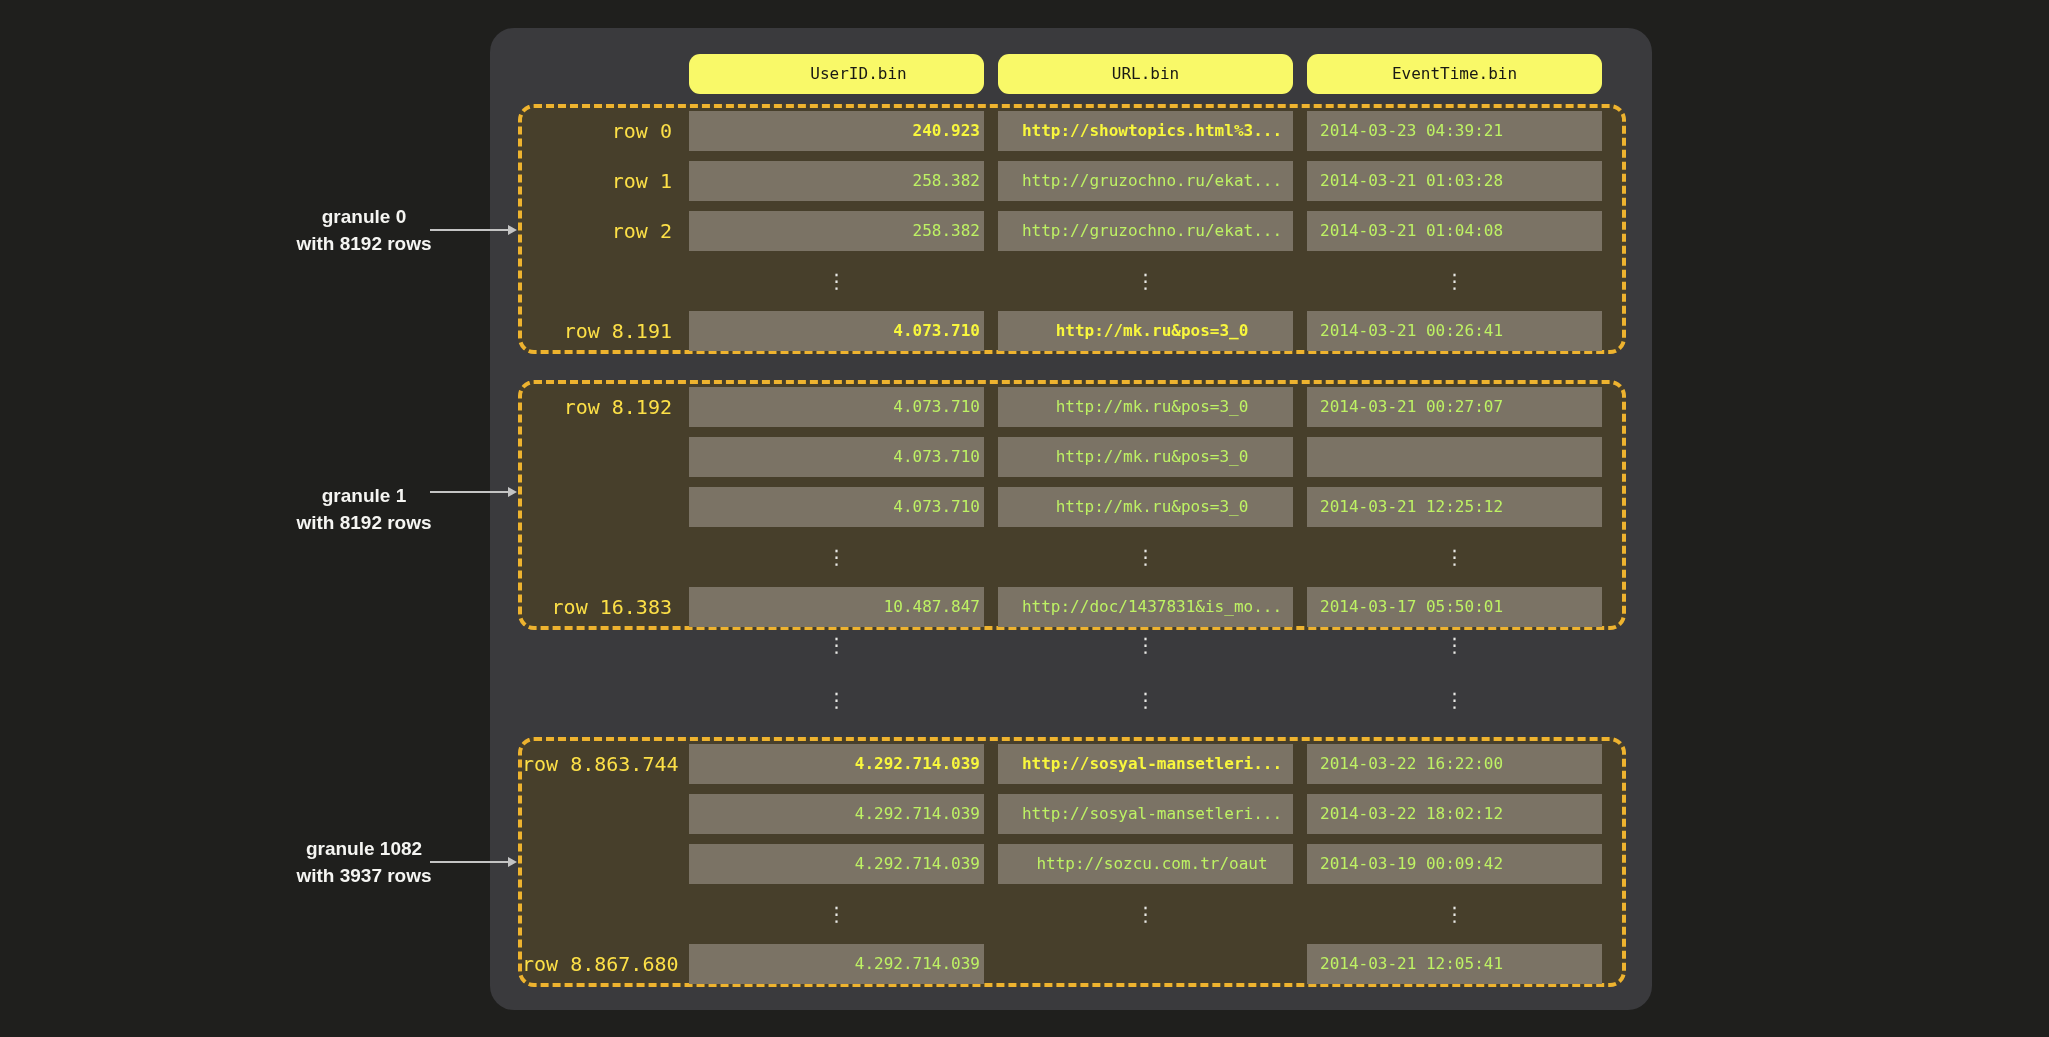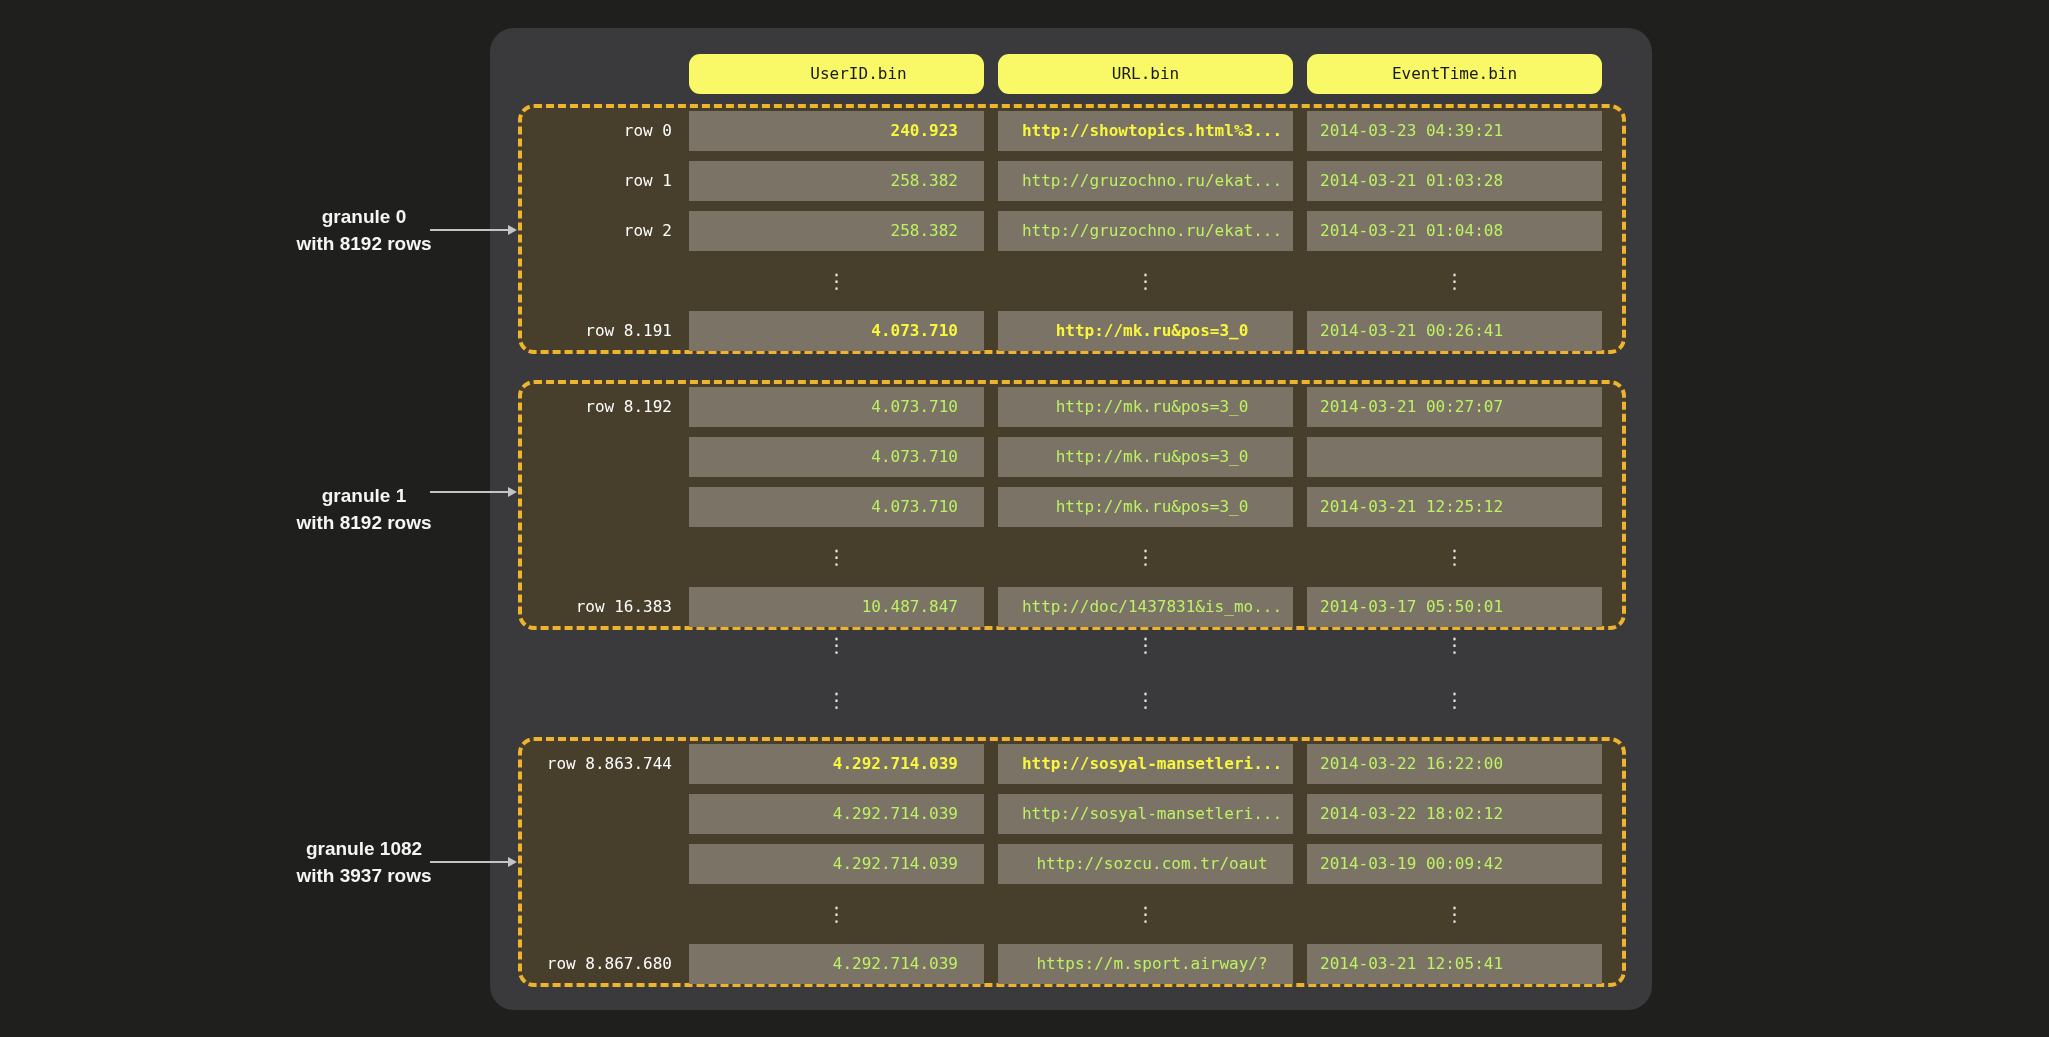--- a/index.html
+++ b/index.html
@@ -24,29 +24,29 @@
   
   .granule {
     position:absolute; left:518px; width:1108px; height:250px;
     background:#473f2b; border:4px dashed #eeb32f; border-radius:16px;
   }
   .g0 { top:104px; } .g1 { top:380px; } .g2 { top:737px; }
 
   .g-row { position:absolute; left:0; right:0; height:40px; }
   .row-label {
     position:absolute; left:0; width:150px; height:40px;
-    text-align:right; color:#ffffff; font-size:16px; line-height:40px;
+    text-align:right; color:#fde047; font-size:20px; line-height:40px;
     white-space:pre;
   }
   .cell {
     position:absolute; height:40px; width:295px;
     background:#7b7365; color:#bef264; font-size:16px; line-height:40px;
     white-space:nowrap; overflow:hidden;
   }
-  .c1 { left:167px; text-align:right; padding-right:26px; }
+  .c1 { left:167px; text-align:right; padding-right:4px; }
   .c2 { left:476px; text-align:center;  padding-left:13px; }
   .c3 { left:785px; text-align:left;  padding-left:13px; }
   .hl { color:#f8f73d; font-weight:bold; }
 
   .dots {
     position:absolute; width:295px; height:40px; text-align:center;
     color:#e9e9e6; font-size:20px; line-height:40px;
   }
   .d1 { left:167px; } .d2 { left:476px; } .d3 { left:785px; }
 
@@ -182,21 +182,20 @@
       <span class="cell c3">2014-03-19 00:09:42</span>
     </div>
     <div class="g-row" style="top:153px">
       <span class="dots d1">⋮</span>
       <span class="dots d2">⋮</span>
       <span class="dots d3">⋮</span>
     </div>
     <div class="g-row" style="top:203px">
       <span class="row-label">row 8.867.680</span>
       <span class="cell c1">4.292.714.039</span>
-      <span class="cell c2">https://m.sport.airway/?</span>
       <span class="cell c3">2014-03-21 12:05:41</span>
     </div>
   </div>
 
   <div class="g-label gl0">
     <div>granule 0</div>
     <div>with 8192 rows</div>
   </div>
   <div class="arrow ar0"></div>
 

